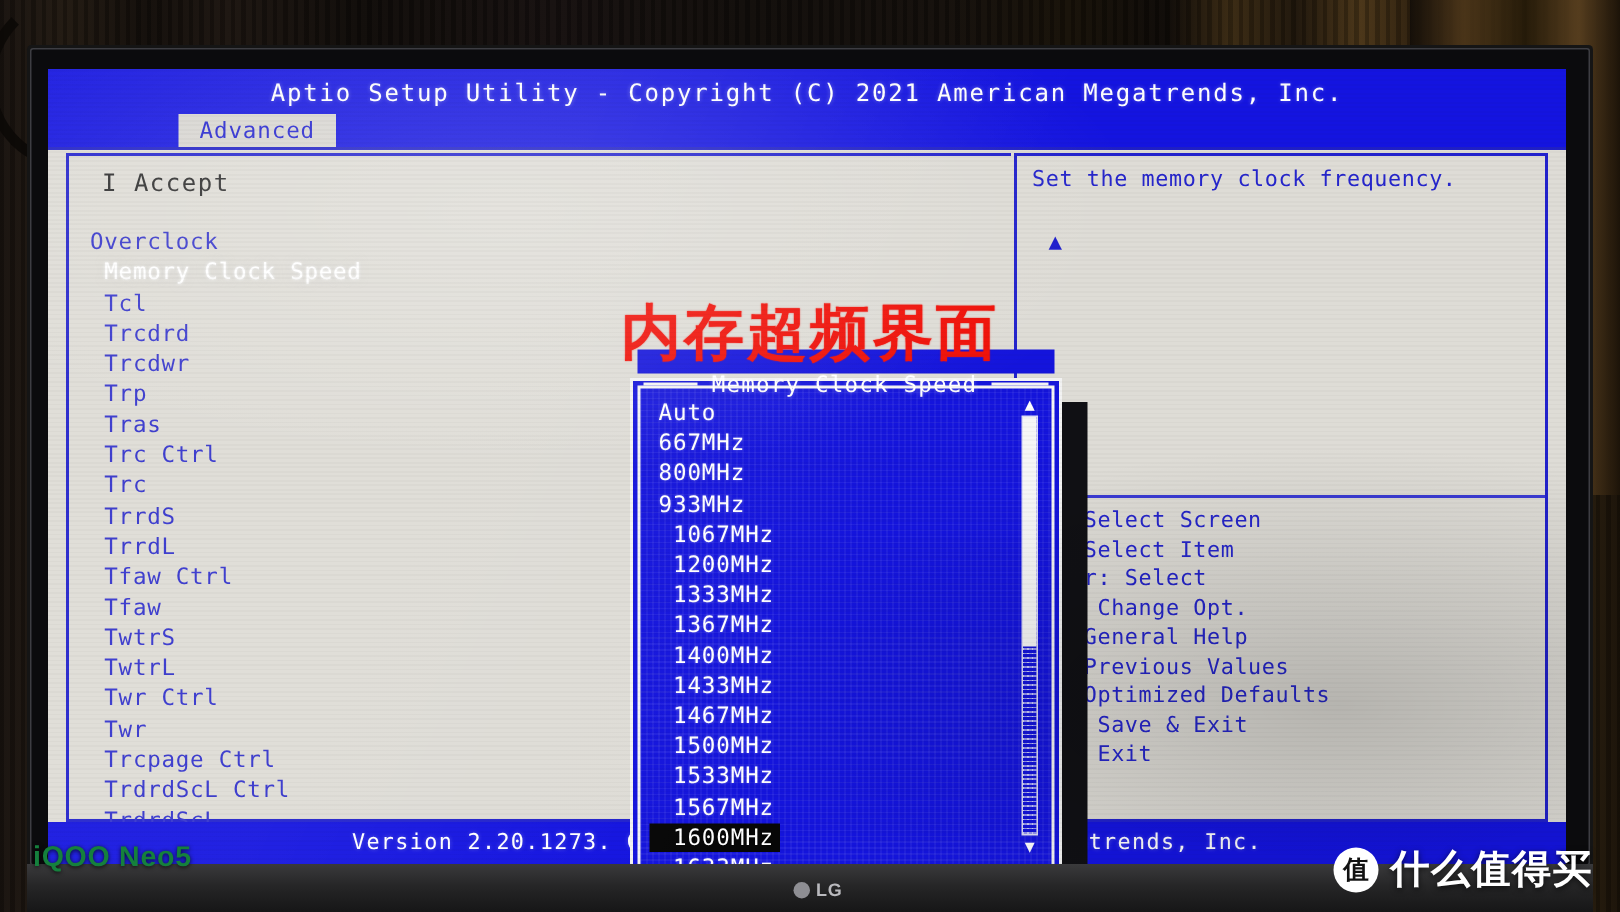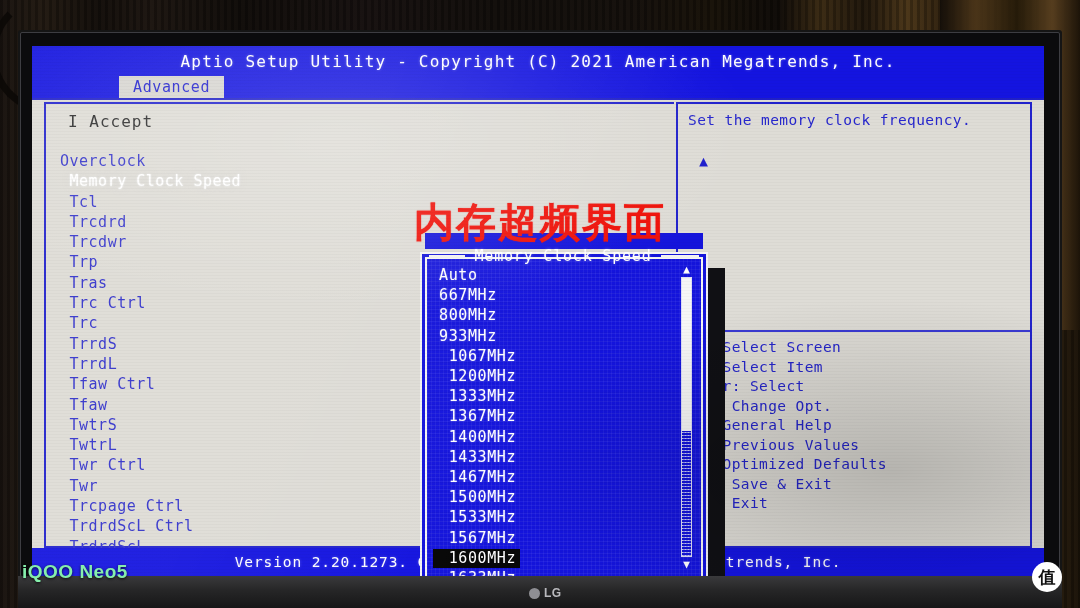--- a/index.html
+++ b/index.html
@@ -254,21 +254,21 @@
     position:absolute; left:0; bottom:0; width:1012px; height:28px;
     background:#1414e0; color:#ffffff;
     font-size:14.5px; letter-spacing:.9px;
     display:flex; align-items:center; justify-content:center;
     text-shadow:0 0 3px rgba(255,255,255,.3);
   }
 
   
   .wm-phone{
     position:absolute; left:22px; top:561px; z-index:60;
-    color:#86efac; font-size:19px; font-weight:700;
+    color:#15803d; font-size:19px; font-weight:700;
     font-family:"Liberation Sans",sans-serif; letter-spacing:.5px;
     text-shadow:0 1px 3px rgba(0,0,0,.8);
   }
   .wm-brand{
     position:absolute; right:18px; top:562px; z-index:60;
     display:flex; align-items:center; gap:8px;
   }
   .wm-circle{
     width:30px;height:30px;border-radius:50%;
     background:#ffffff; color:#111;
@@ -409,15 +409,16 @@
 
   <div class="bezel-bottom"></div>
   <div class="lg-logo">
     <span class="lg-dot"></span>
     <span>LG</span>
   </div>
 
   <div class="wm-phone">iQOO Neo5</div>
   <div class="wm-brand">
     <span class="wm-circle">值</span>
+    <span class="wm-txt">什么值得买</span>
   </div>
 
 </div>
 
 </body></html>

